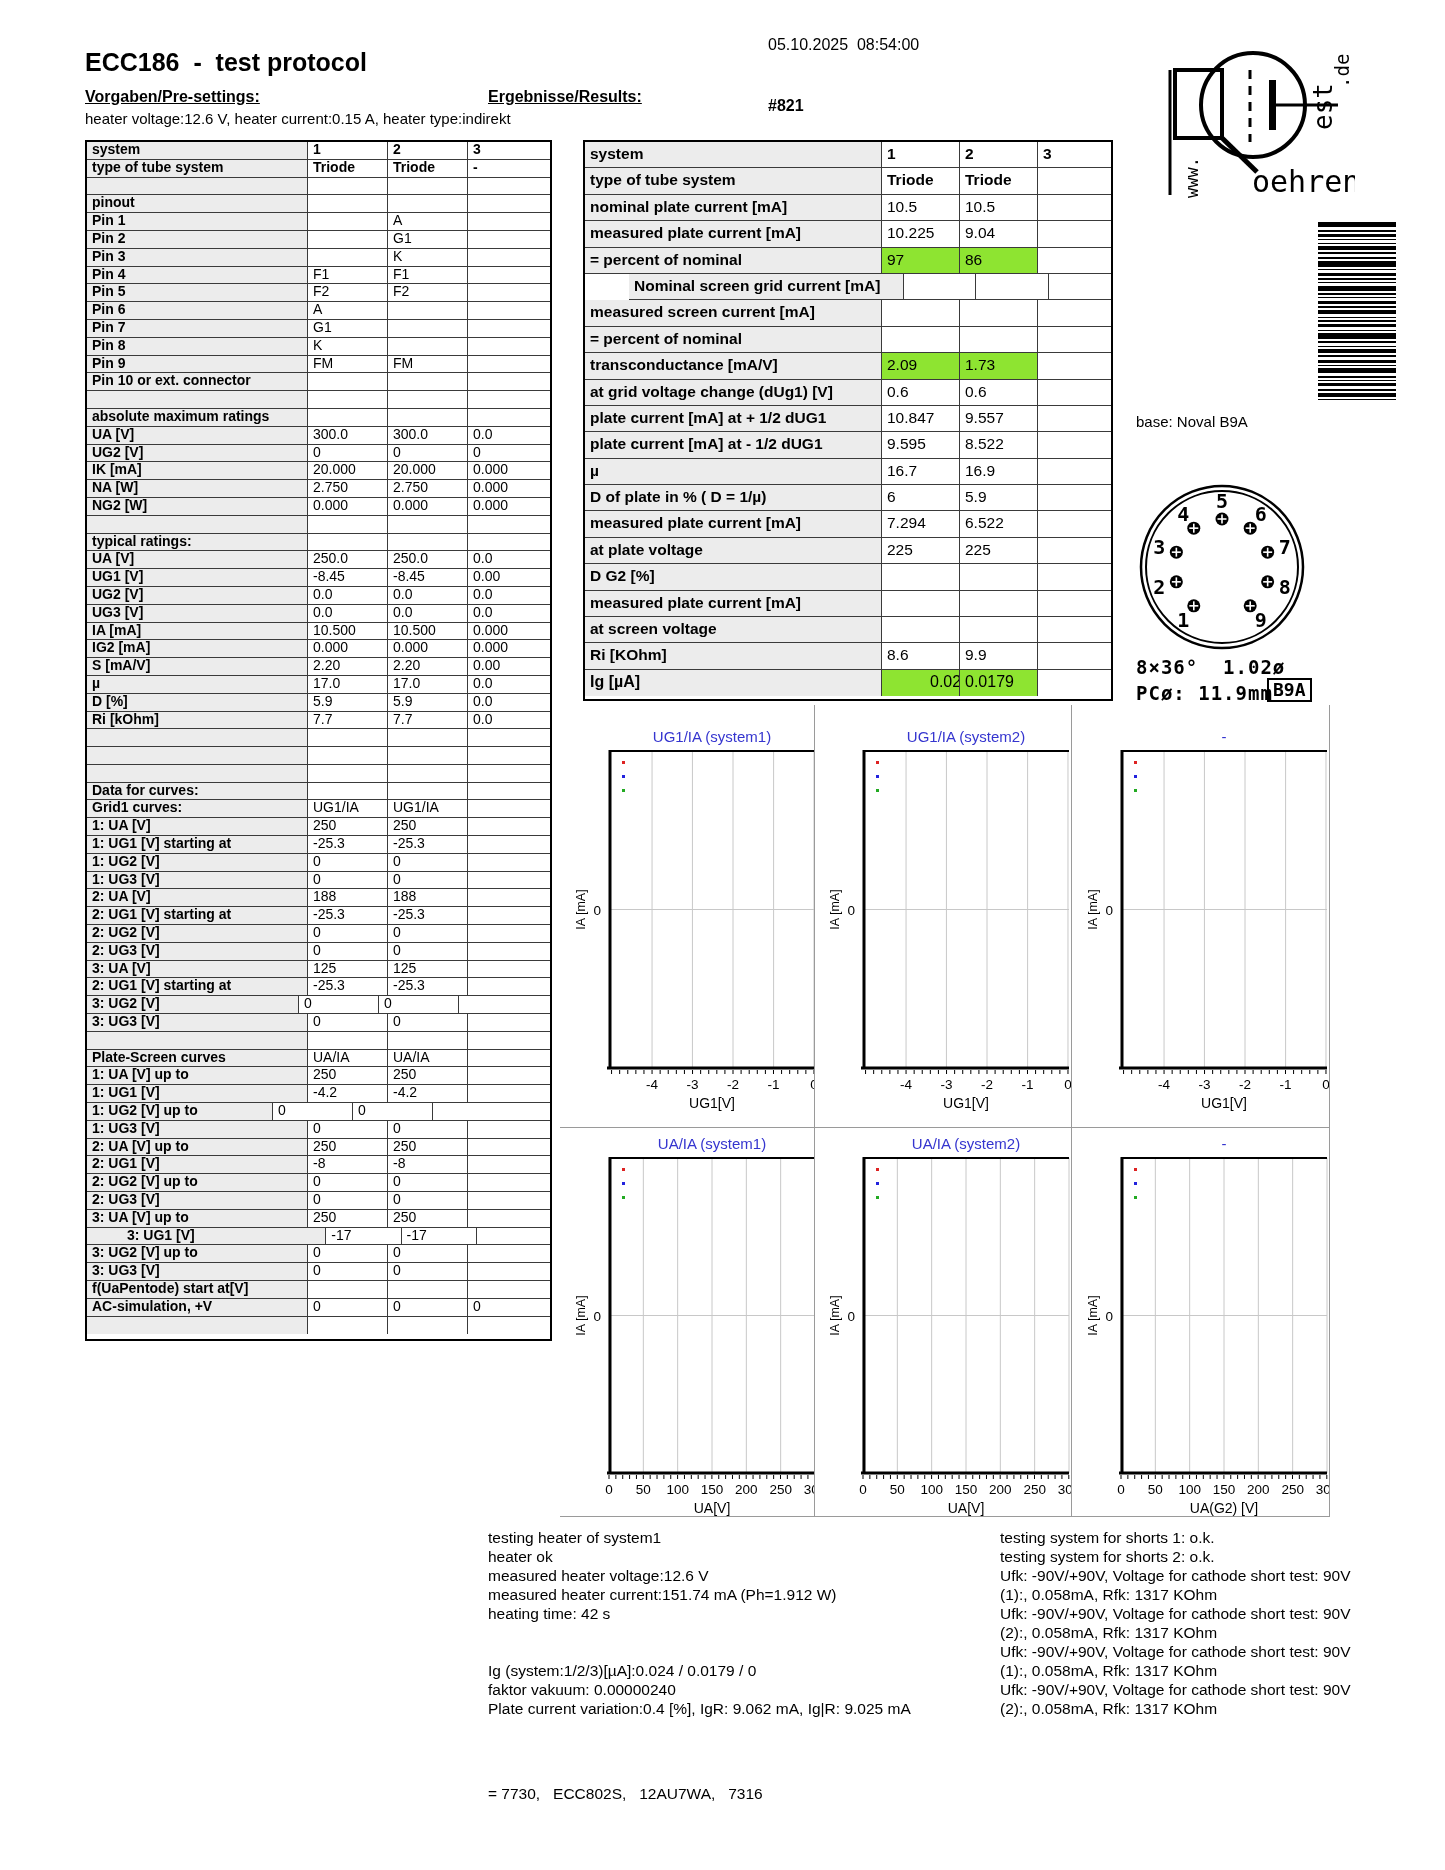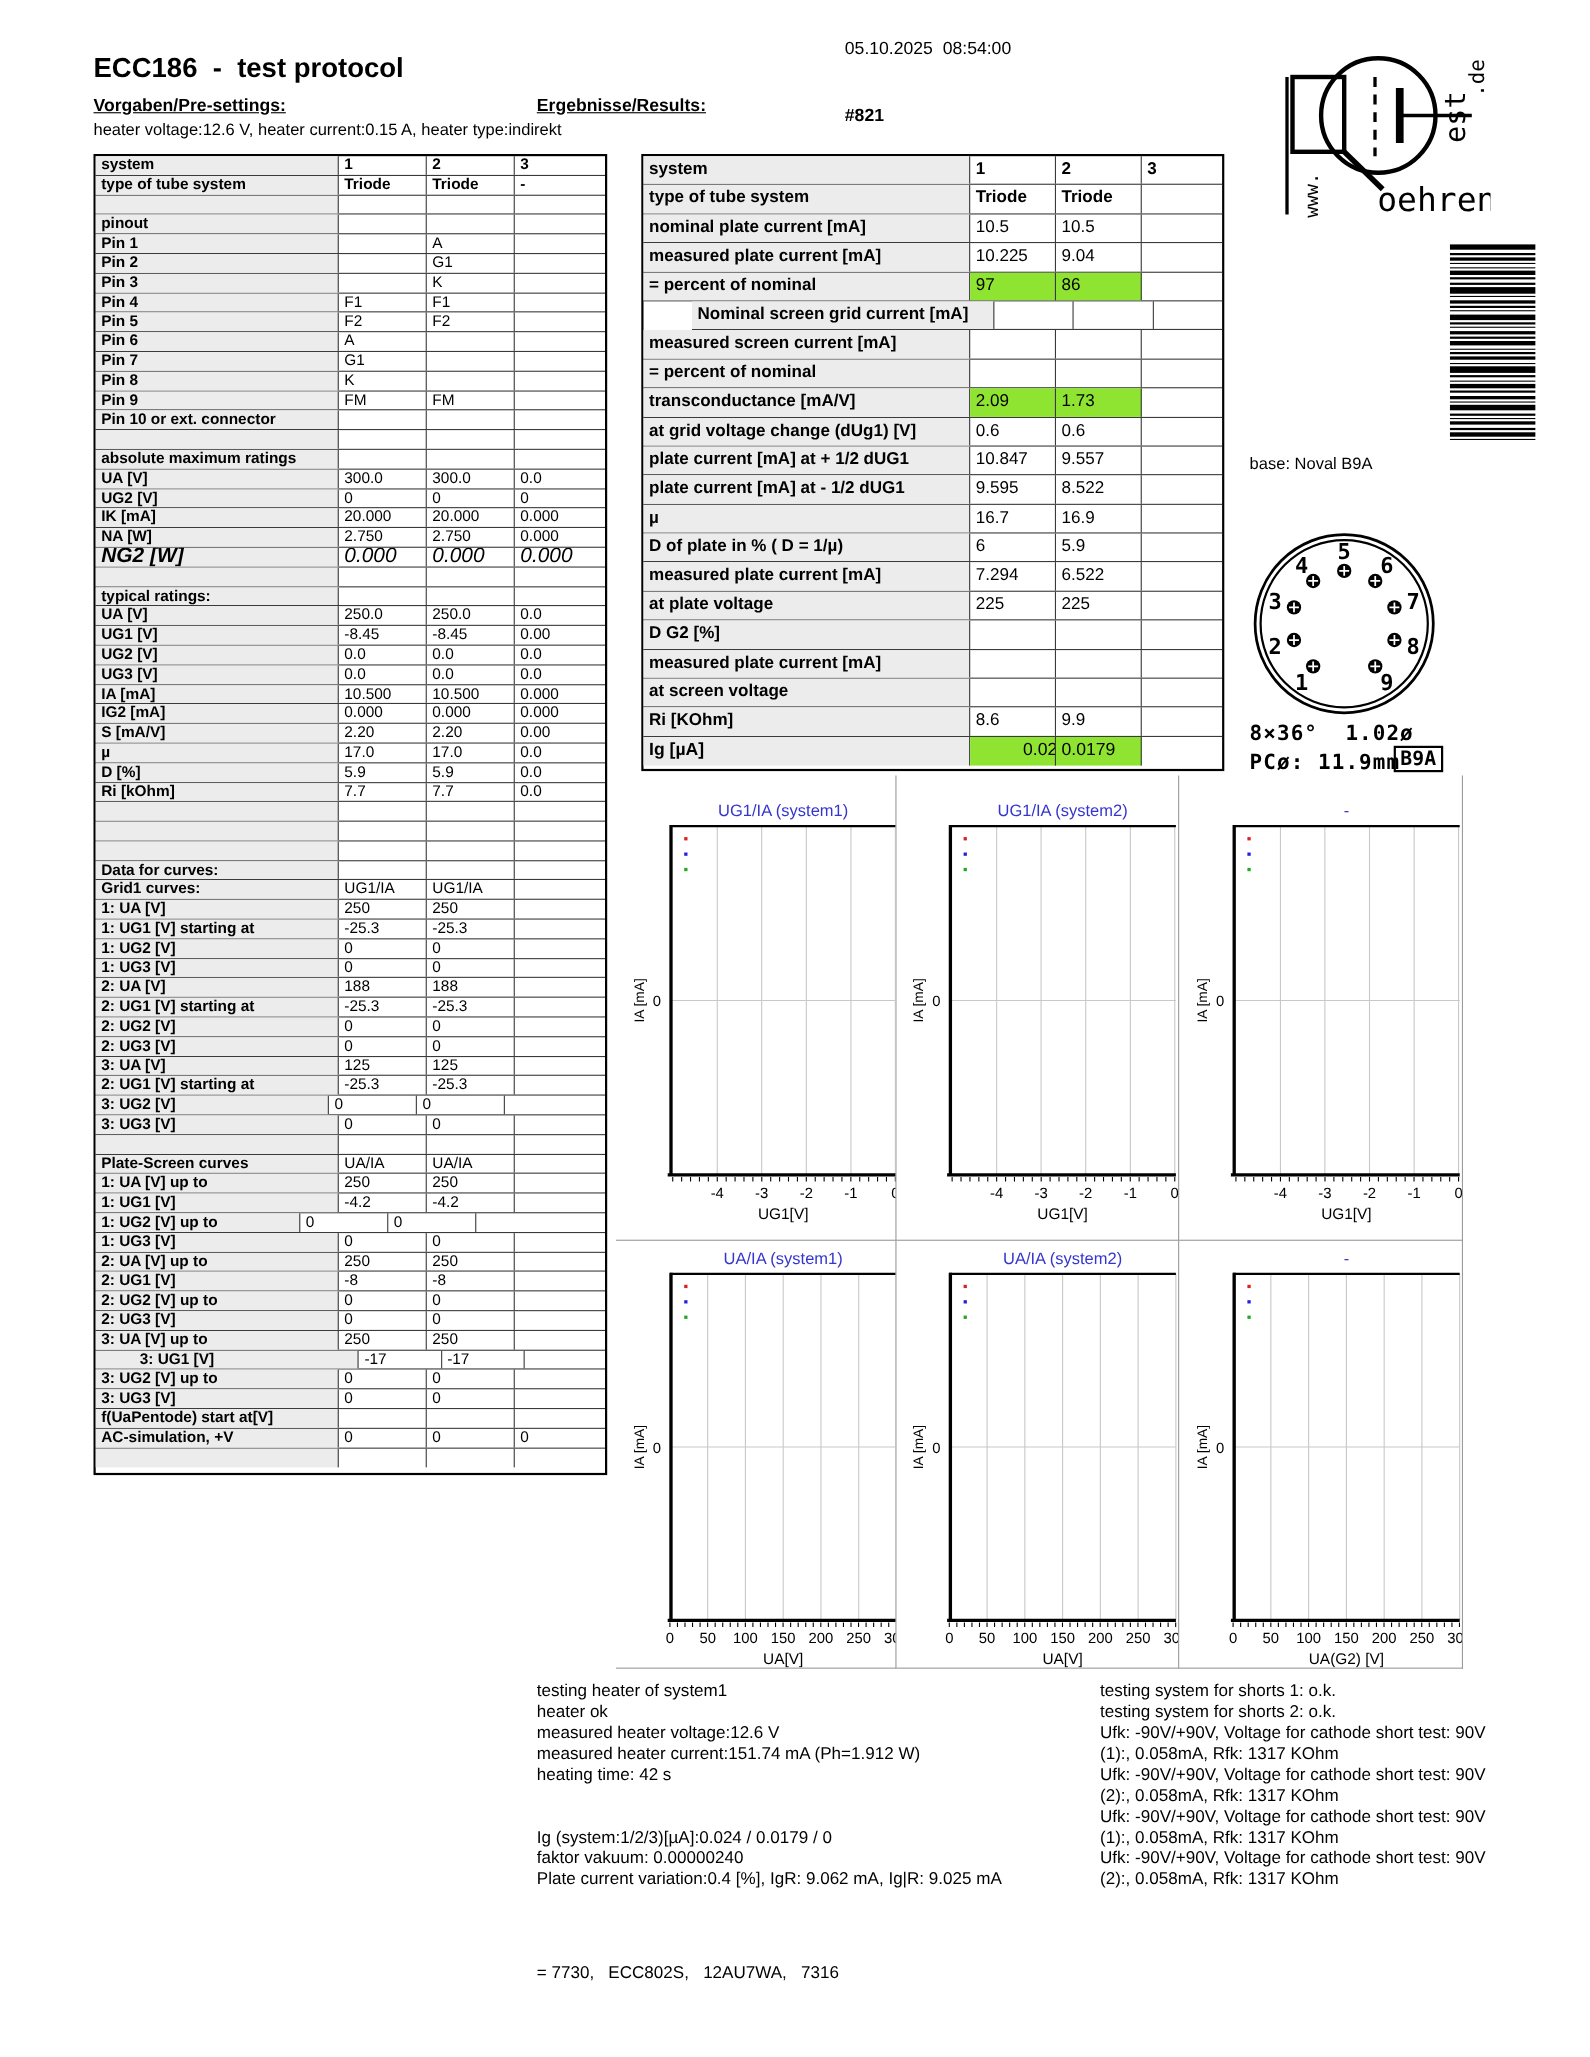--- a/index.html
+++ b/index.html
@@ -266,21 +266,21 @@
         <div class="tc" style="width: 80px;">20.000</div>
         <div class="tc" style="width: 80px;">20.000</div>
         <div class="tc" style="width: 78px;">0.000</div>
       </div>
       <div class="trow" style="height: 17.8px; font-size: 14px; line-height: 15.8px;">
         <div class="tc tlab" style="width: 221px;">NA [W]</div>
         <div class="tc" style="width: 80px;">2.750</div>
         <div class="tc" style="width: 80px;">2.750</div>
         <div class="tc" style="width: 78px;">0.000</div>
       </div>
-      <div class="trow" style="height: 17.8px; font-size: 19px; line-height: 15.8px; font-style: italic;">
+      <div class="trow" style="height: 17.8px; font-size: 14px; line-height: 15.8px;">
         <div class="tc tlab" style="width: 221px;">NG2 [W]</div>
         <div class="tc" style="width: 80px;">0.000</div>
         <div class="tc" style="width: 80px;">0.000</div>
         <div class="tc" style="width: 78px;">0.000</div>
       </div>
       <div class="trow" style="height: 17.8px; font-size: 14px; line-height: 15.8px;">
         <div class="tc tlab" style="width: 221px;"></div>
         <div class="tc" style="width: 80px;"></div>
         <div class="tc" style="width: 80px;"></div>
         <div class="tc" style="width: 78px;"></div>

